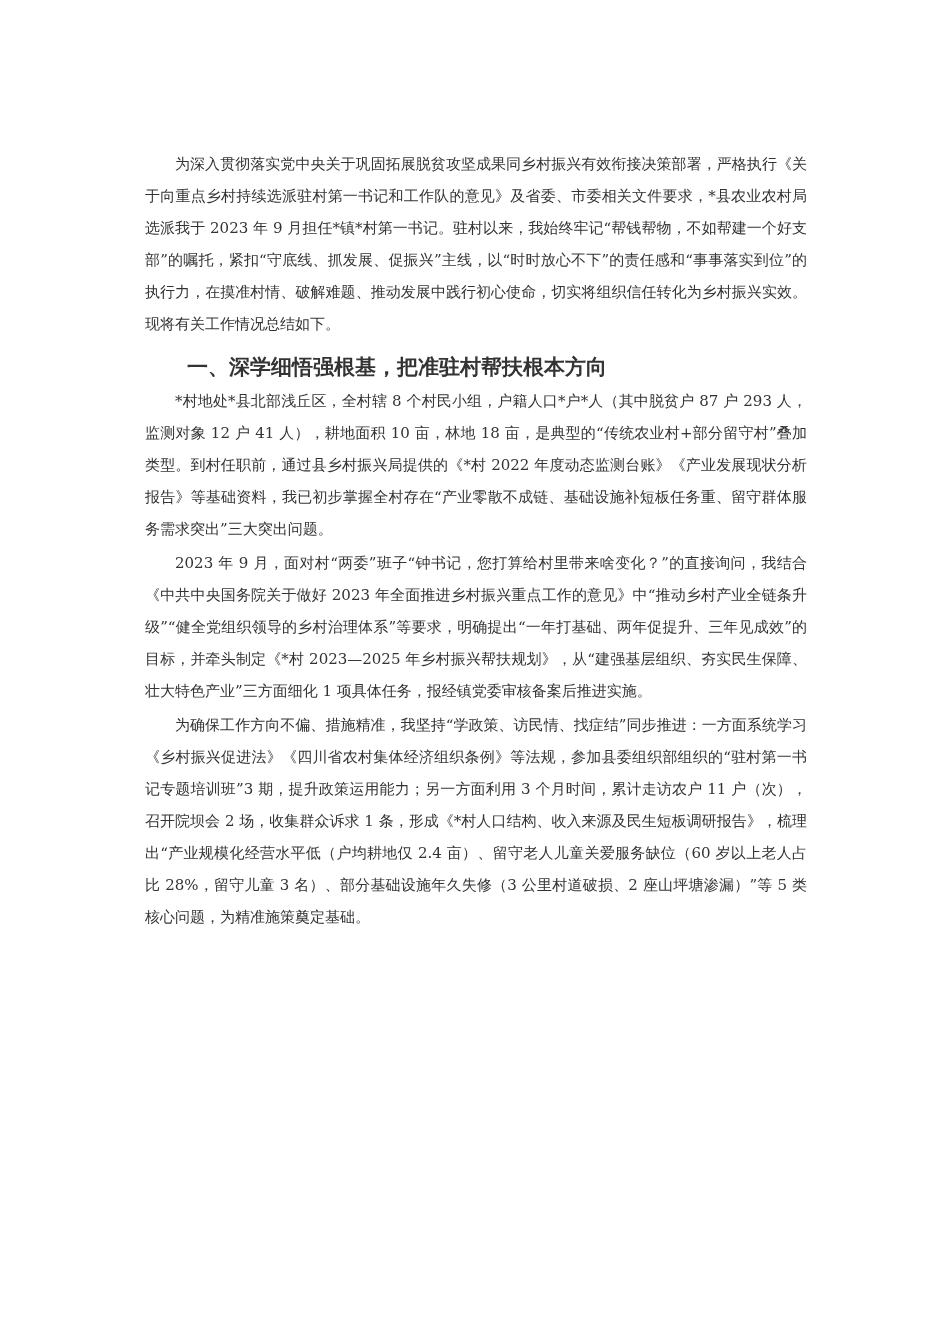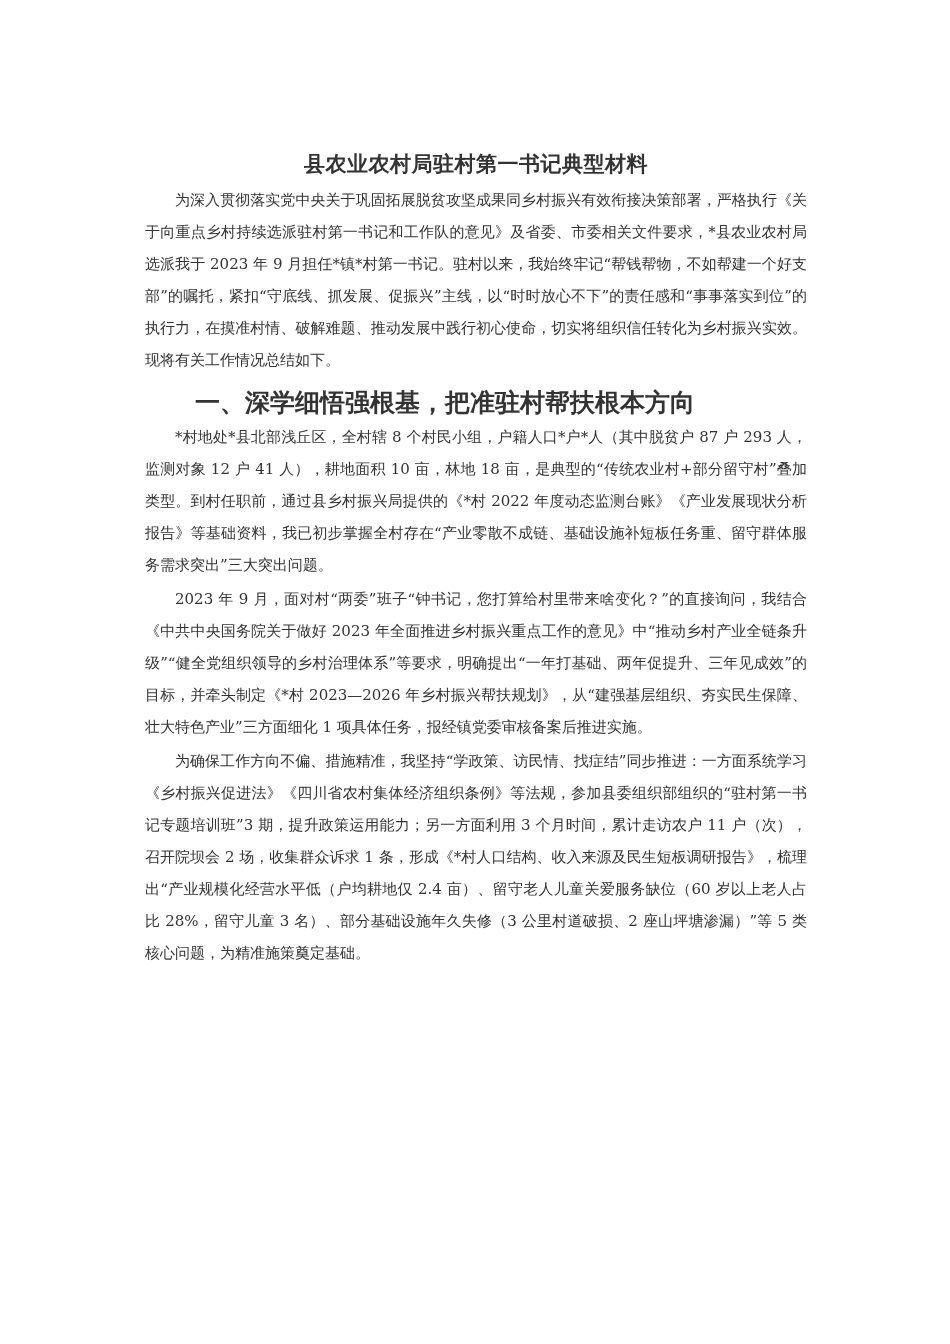--- a/index.html
+++ b/index.html
@@ -3,26 +3,25 @@
   <meta charset="utf-8">
   <style>
     html, body { margin:0; padding:0; background:#ffffff; }
     body { width:950px; height:1344px; position:relative; overflow:hidden;
       font-family: "DejaVu Serif", "Liberation Serif", serif; color:#333333; }
     .page { position:absolute; left:145px; top:148px; width:662px; }
     .title { text-align:center; font-family:"DejaVu Sans","Liberation Sans",sans-serif; font-weight:bold;
       font-size:21px; line-height:32px; margin:0 0 4px 0; color:#333; letter-spacing:0.5px; }
     p { margin:0; font-size:15px; line-height:32px; text-align:justify; text-indent:2em; }
     p.gap { margin-top:2px; }
-    .heading { font-family:"DejaVu Sans","Liberation Sans",sans-serif; font-weight:bold; font-size:25px;
+    .heading { font-family:"DejaVu Sans","Liberation Sans",sans-serif; font-weight:bold; font-size:21px;
       line-height:32px; text-indent:2em; margin-top:11px; }
   </style>
 </head>
 <body>
 
 <div class="page">
-  <div class="title">县农业农村局驻村第一书记典型材料</div>
   <p>为深入贯彻落实党中央关于巩固拓展脱贫攻坚成果同乡村振兴有效衔接决策部署，严格执行《关于向重点乡村持续选派驻村第一书记和工作队的意见》及省委、市委相关文件要求，*县农业农村局选派我于 2023 年 9 月担任*镇*村第一书记。驻村以来，我始终牢记“帮钱帮物，不如帮建一个好支部”的嘱托，紧扣“守底线、抓发展、促振兴”主线，以“时时放心不下”的责任感和“事事落实到位”的执行力，在摸准村情、破解难题、推动发展中践行初心使命，切实将组织信任转化为乡村振兴实效。现将有关工作情况总结如下。</p>
   <div class="heading">一、深学细悟强根基，把准驻村帮扶根本方向</div>
   <p class="gap">*村地处*县北部浅丘区，全村辖 8 个村民小组，户籍人口*户*人（其中脱贫户 87 户 293 人，监测对象 12 户 41 人），耕地面积 10 亩，林地 18 亩，是典型的“传统农业村+部分留守村”叠加类型。到村任职前，通过县乡村振兴局提供的《*村 2022 年度动态监测台账》《产业发展现状分析报告》等基础资料，我已初步掌握全村存在“产业零散不成链、基础设施补短板任务重、留守群体服务需求突出”三大突出问题。</p>
-  <p class="gap">2023 年 9 月，面对村“两委”班子“钟书记，您打算给村里带来啥变化？”的直接询问，我结合《中共中央国务院关于做好 2023 年全面推进乡村振兴重点工作的意见》中“推动乡村产业全链条升级”“健全党组织领导的乡村治理体系”等要求，明确提出“一年打基础、两年促提升、三年见成效”的目标，并牵头制定《*村 2023—2026 年乡村振兴帮扶规划》，从“建强基层组织、夯实民生保障、壮大特色产业”三方面细化 1 项具体任务，报经镇党委审核备案后推进实施。</p>
+  <p class="gap">2023 年 9 月，面对村“两委”班子“钟书记，您打算给村里带来啥变化？”的直接询问，我结合《中共中央国务院关于做好 2023 年全面推进乡村振兴重点工作的意见》中“推动乡村产业全链条升级”“健全党组织领导的乡村治理体系”等要求，明确提出“一年打基础、两年促提升、三年见成效”的目标，并牵头制定《*村 2023—2025 年乡村振兴帮扶规划》，从“建强基层组织、夯实民生保障、壮大特色产业”三方面细化 1 项具体任务，报经镇党委审核备案后推进实施。</p>
   <p class="gap">为确保工作方向不偏、措施精准，我坚持“学政策、访民情、找症结”同步推进：一方面系统学习《乡村振兴促进法》《四川省农村集体经济组织条例》等法规，参加县委组织部组织的“驻村第一书记专题培训班”3 期，提升政策运用能力；另一方面利用 3 个月时间，累计走访农户 11 户（次），召开院坝会 2 场，收集群众诉求 1 条，形成《*村人口结构、收入来源及民生短板调研报告》，梳理出“产业规模化经营水平低（户均耕地仅 2.4 亩）、留守老人儿童关爱服务缺位（60 岁以上老人占比 28%，留守儿童 3 名）、部分基础设施年久失修（3 公里村道破损、2 座山坪塘渗漏）”等 5 类核心问题，为精准施策奠定基础。</p>
 </div>
 
 </body></html>

